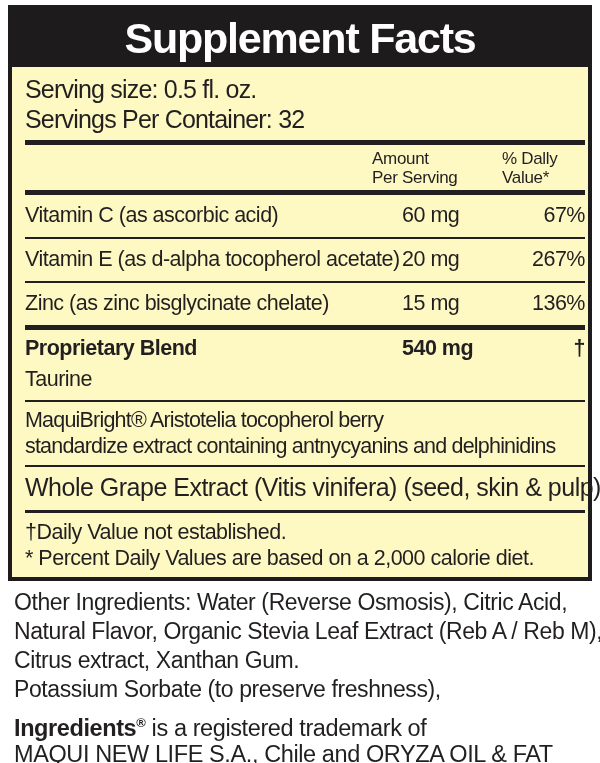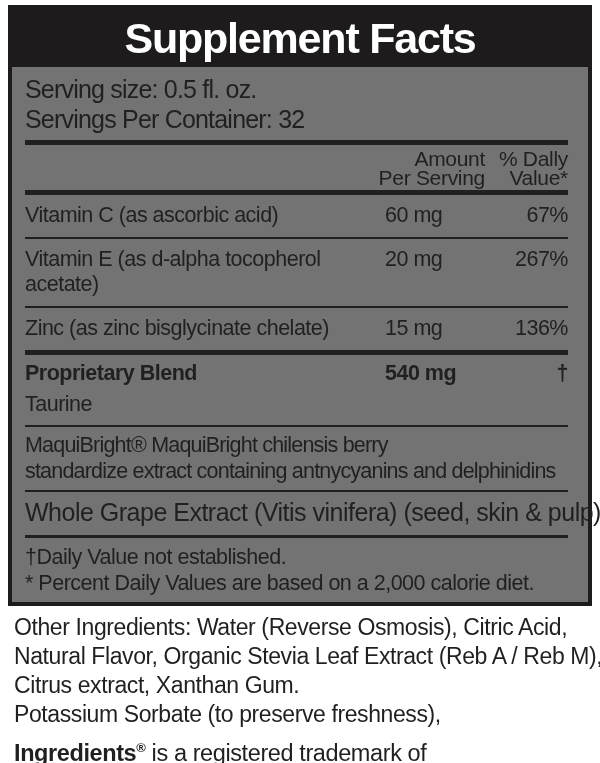--- a/index.html
+++ b/index.html
@@ -4,37 +4,37 @@
 <style>
   html,body{margin:0;padding:0;}
   body{
     width:600px;height:763px;overflow:hidden;background:#ffffff;
     font-family:"Liberation Sans", sans-serif;color:#221f20;
     -webkit-font-smoothing:antialiased;
   }
   .label-box{
     margin:5px 8px 0 8px;
     border:4px solid #1e1b1c;
-    background:#737373;
+    background:#fef9c3;
   }
   .title-bar{
     background:#1e1b1c;height:58px;
     display:flex;align-items:center;justify-content:center;
   }
   .title-bar .title{
     color:#ffffff;font-size:43px;font-weight:bold;letter-spacing:-1.2px;margin:0;line-height:1;
   }
-  .inner{padding:0 20px 0 13px;}
+  .inner{padding:0 3px 0 13px;}
   .serving-block{padding-top:7px;font-size:25px;letter-spacing:-0.8px;line-height:30px;}
   .rule{background:#221f20;}
   .r5{height:5px}.r3{height:3px}.r2{height:2px}
   .mt6{margin-top:6px}
   .colhead{
-    display:flex;justify-content:flex-end;text-align:right;
-    font-size:21px;line-height:19px;letter-spacing:-0.3px;
+    display:flex;justify-content:flex-end;text-align:left;
+    font-size:17px;line-height:19px;letter-spacing:-0.3px;
     padding:4px 0 3px 0;
   }
   .colhead .amt-col{width:130px;}
   .colhead .dv-col{width:83px;}
   .row{display:flex;align-items:baseline;font-size:21.5px;letter-spacing:-0.5px;padding:8px 0 9px 0;}
   .row .name{flex:1;}
   .row .amt{width:100px;text-align:left;}
   .row .dv{width:83px;text-align:right;}
   .row.bold .name,.row.bold .amt{font-weight:bold;}
   .row.blend{padding:6px 0 0 0;}
@@ -104,21 +104,21 @@
 
     <div class="row bold blend">
       <div class="name">Proprietary Blend</div>
       <div class="amt">540 mg</div>
       <div class="dv">†</div>
     </div>
     <div class="component-line">Taurine</div>
     <div class="rule r2"></div>
 
     <div class="desc-block">
-      <div>MaquiBright® MaquiBright chilensis berry</div>
+      <div>MaquiBright® Aristotelia tocopherol berry</div>
       <div>standardize extract containing antnycyanins and delphinidins</div>
     </div>
     <div class="rule r2"></div>
 
     <div class="grape-line">Whole Grape Extract (Vitis vinifera) (seed, skin &amp; pulp)</div>
     <div class="rule r3"></div>
 
     <div class="footnotes">
       <div>†Daily Value not established.</div>
       <div>* Percent Daily Values are based on a 2,000 calorie diet.</div>

